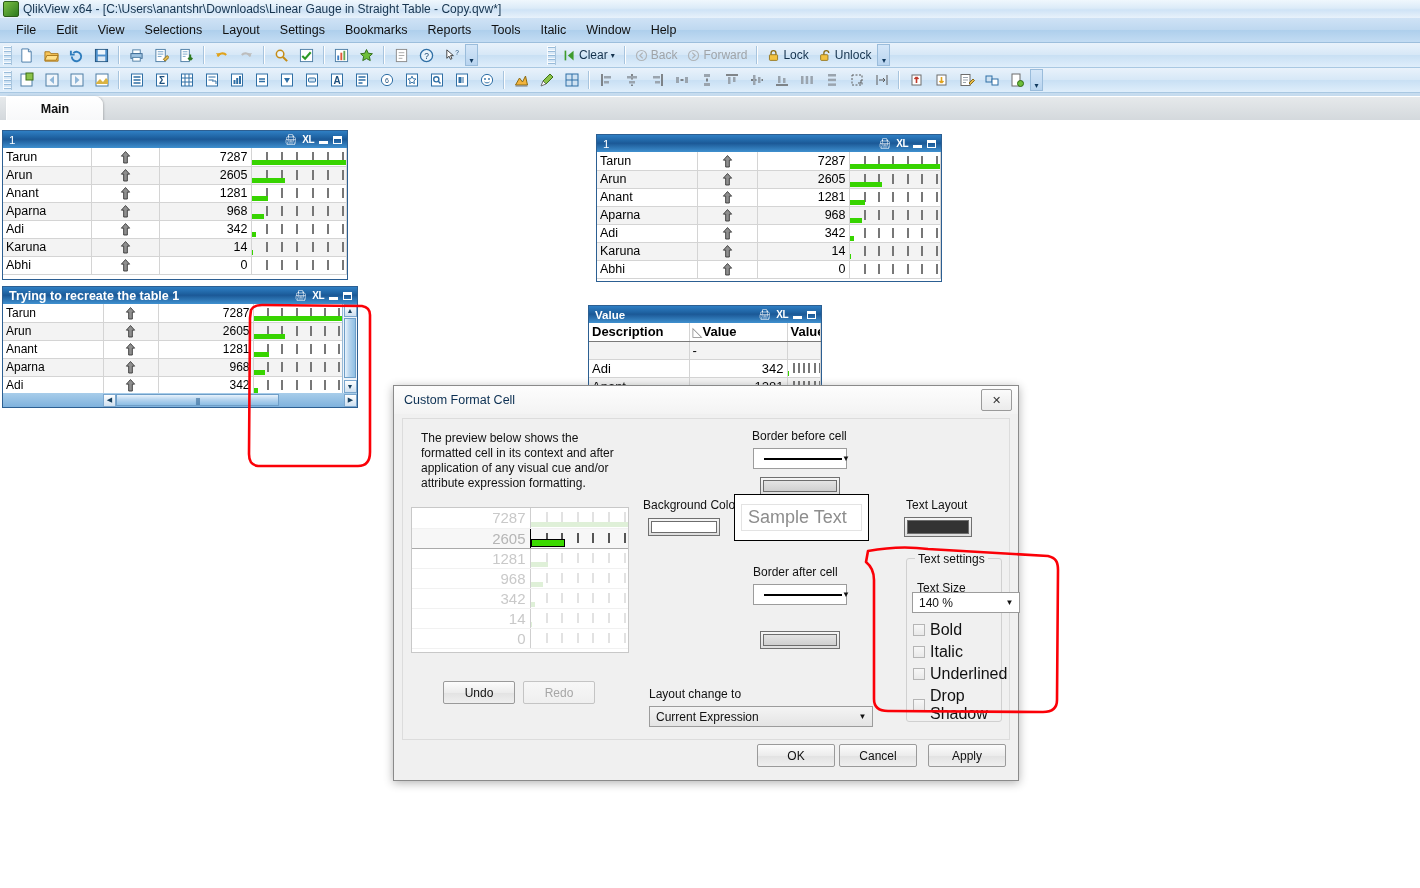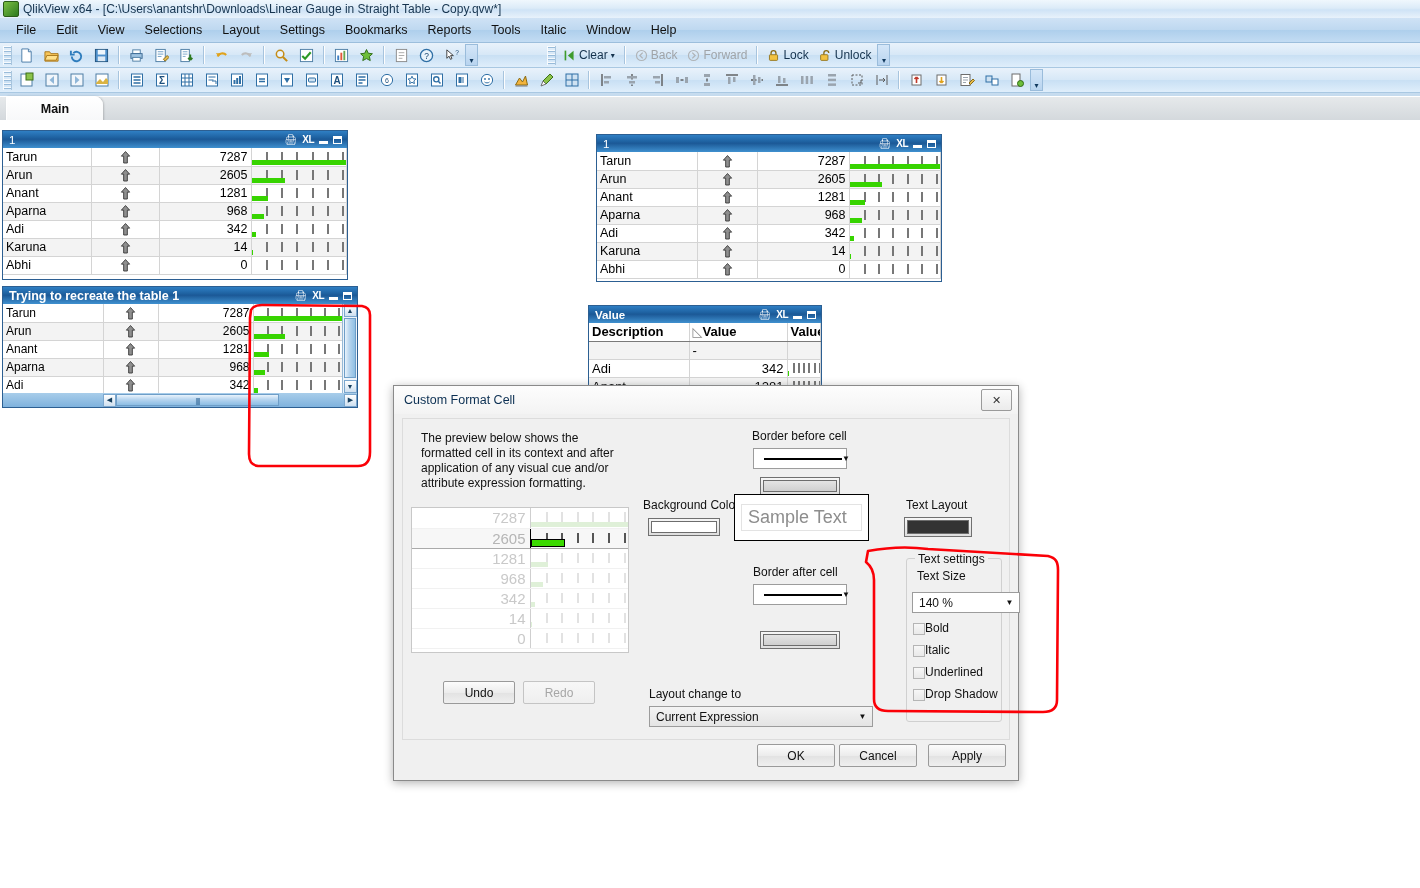--- a/index.html
+++ b/index.html
@@ -181,21 +181,21 @@
   .btn{
     height:23px;border:1px solid #9a9a9a;border-radius:2px;box-sizing:border-box;
     background:linear-gradient(to bottom,#fcfcfc,#ececec 50%,#e2e2e2 51%,#efefef);
     display:flex;align-items:center;justify-content:center;font-size:12px;color:#111;
   }
   .btn.dis{color:#a6a6a6;background:linear-gradient(to bottom,#f7f7f7,#efefef);border-color:#c4c4c4;}
   .grp{
     position:absolute;border:1px solid #d0d0d0;border-radius:3px;box-sizing:border-box;
   }
   .grp > .cap{position:absolute;left:8px;top:-7px;background:#f0f0f0;padding:0 3px;font-size:12px;color:#111;}
-  .chk{display:flex;align-items:flex-end;font-size:12px;color:#111;}
+  .chk{display:flex;align-items:center;gap:5px;font-size:16px;color:#111;}
   .chk .box{
     width:12px;height:12px;border:1px solid #b5b5b5;box-sizing:border-box;
     background:linear-gradient(to bottom,#f7f7f7,#e9e9e9);flex:none;
   }
   .previewpane{
     position:absolute;border:1px solid #c8c8c8;background:#fff;box-sizing:border-box;
   }
   .ptbl{width:100%;border-collapse:collapse;table-layout:fixed;font-size:15px;color:#c9c9c9;}
   .ptbl td{height:20px;border-bottom:1px solid #f1f1f1;padding:0 4px;box-sizing:border-box;overflow:hidden;}
   .ptbl td.pv{text-align:right;}
@@ -1377,21 +1377,21 @@
     </div>
 
     <div class="lbl" style="position:absolute;left:246px;top:268px;">Layout change to</div>
     <div class="combo gray" style="position:absolute;left:246px;top:287px;width:224px;">
       <div class="cv">Current Expression</div>
       <div class="carat">▼</div>
     </div>
 
     <div class="grp" style="left:503px;top:139px;width:96px;height:164px;">
       <div class="cap">Text settings</div>
-      <div class="lbl" style="position:absolute;left:10px;top:10px;">Text Size</div>
+      <div class="lbl" style="position:absolute;left:10px;top:22px;">Text Size</div>
       <div class="combo" style="position:absolute;left:5px;top:33px;width:108px;">
         <div class="cv">140 %</div>
         <div class="carat">▼</div>
       </div>
       <div class="chk" style="position:absolute;left:6px;top:62px;">
         <span class="box"></span>
         <span>Bold</span>
       </div>
       <div class="chk" style="position:absolute;left:6px;top:84px;">
         <span class="box"></span>

